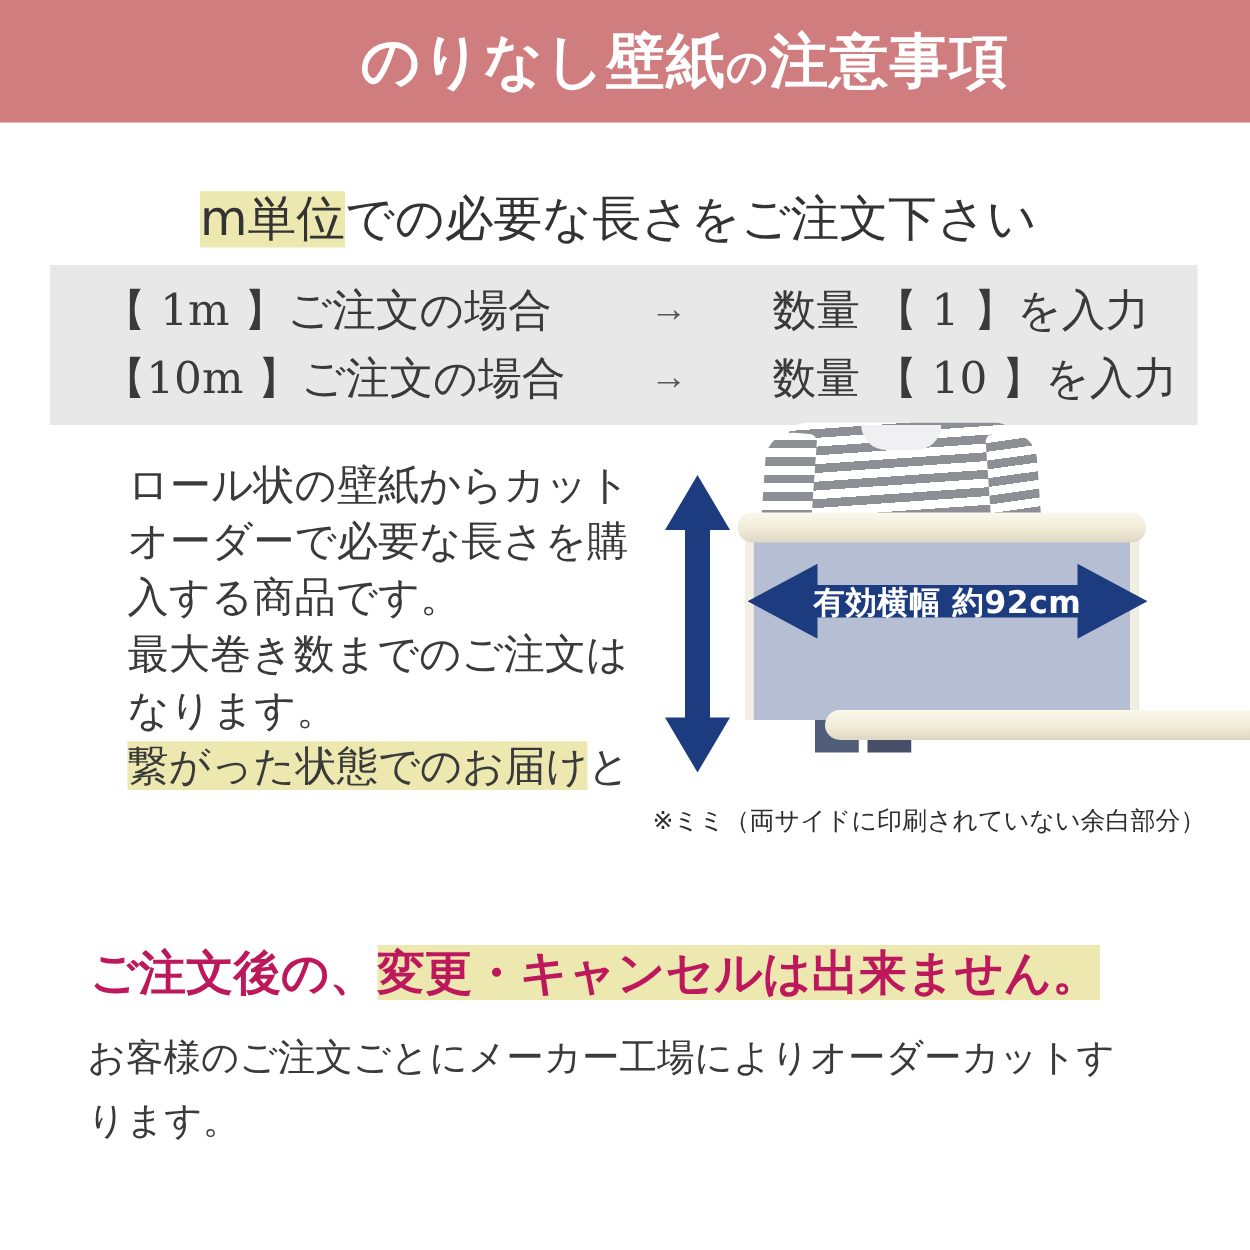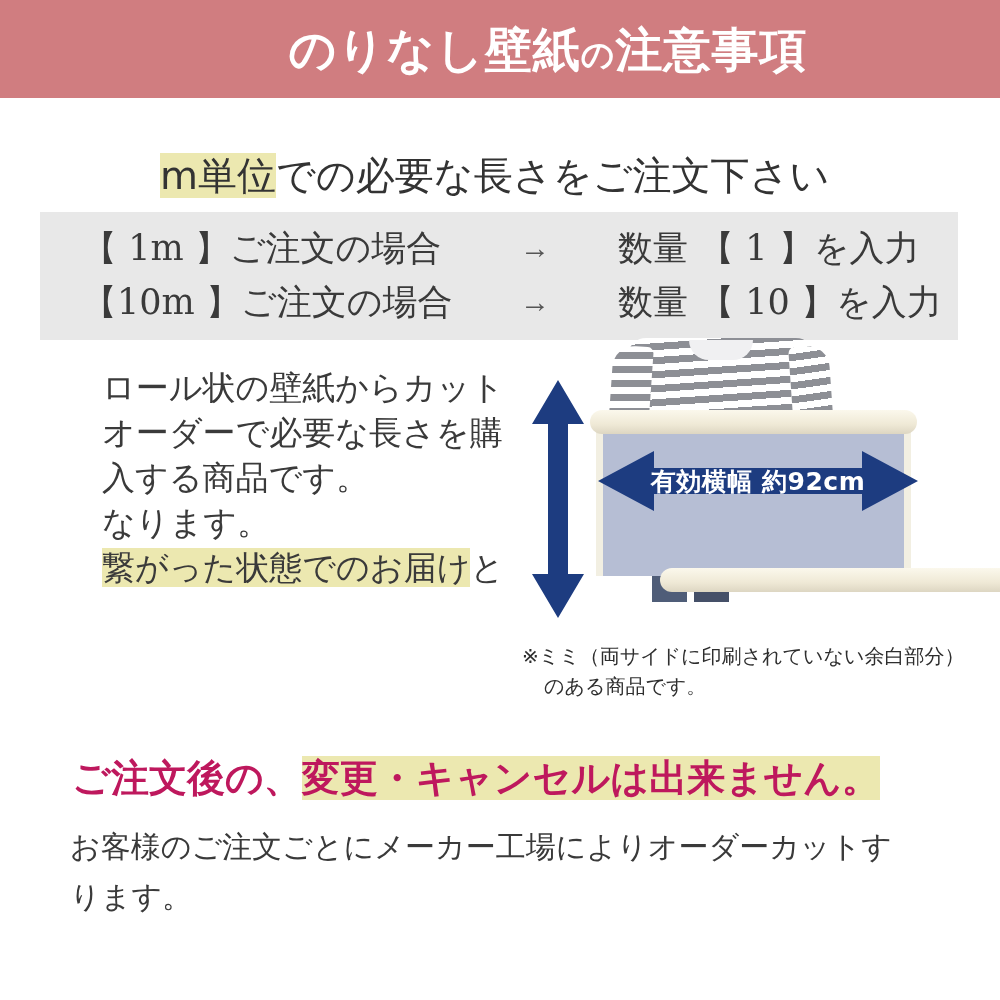--- a/index.html
+++ b/index.html
@@ -196,20 +196,21 @@
       <span class="order-left">【10m 】ご注文の場合</span>
       <span class="order-arrow">→</span>
       <span class="order-right">数量 【 10 】を入力</span>
     </div>
   </div>
 
   <div class="bodyleft">
     <div>ロール状の壁紙からカット</div>
     <div>オーダーで必要な長さを購</div>
     <div>入する商品です。</div>
+    <div>最大巻き数までのご注文は</div>
     <div>なります。</div>
     <div><span class="hl-full">繋がった状態でのお届け</span><span>と</span></div>
   </div>
 
   <div class="illus">
 
     <div class="person">
       <div class="torso"></div>
       <div class="arm-l"></div>
       <div class="arm-r"></div>
@@ -239,21 +240,20 @@
     <div class="h-arrow">
       <svg width="320" height="60" viewBox="0 0 320 60">
         <polygon points="0,30 56,0 56,17 264,17 264,0 320,30 264,60 264,43 56,43 56,60" fill="#1d3c80"></polygon>
       </svg>
     </div>
     <div class="h-label">有効横幅 約92cm</div>
   </div>
 
   <div class="note">
     <div>※ミミ（両サイドに印刷されていない余白部分）</div>
-    <div class="indent">のある商品です。</div>
   </div>
 
   <div class="warn"><span>ご注文後の、</span><span class="hl-full">変更・キャンセルは出来ません。</span></div>
 
   <div class="bottom">
     <div>お客様のご注文ごとにメーカー工場によりオーダーカットす</div>
     <div>ります。</div>
   </div>
 
 </div>

